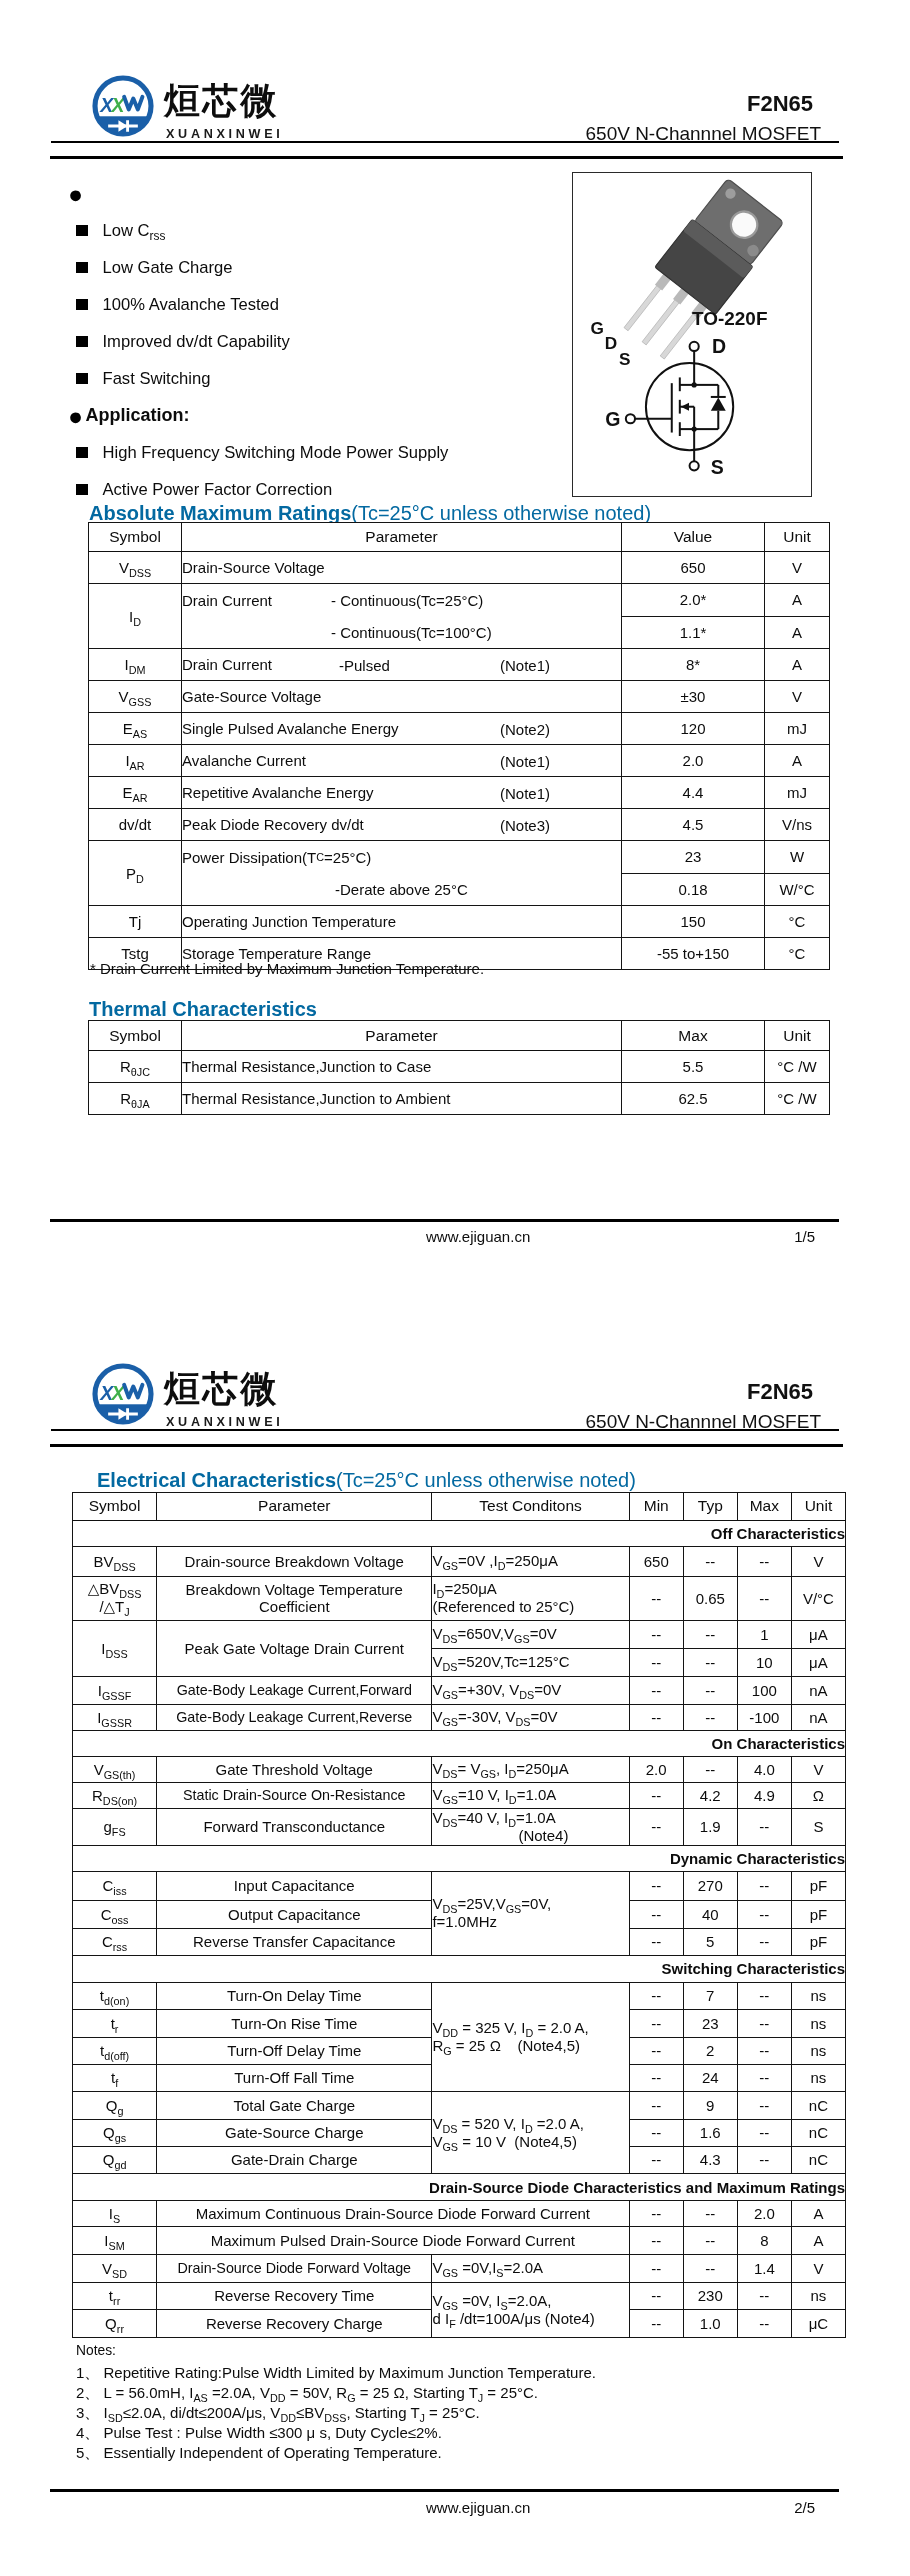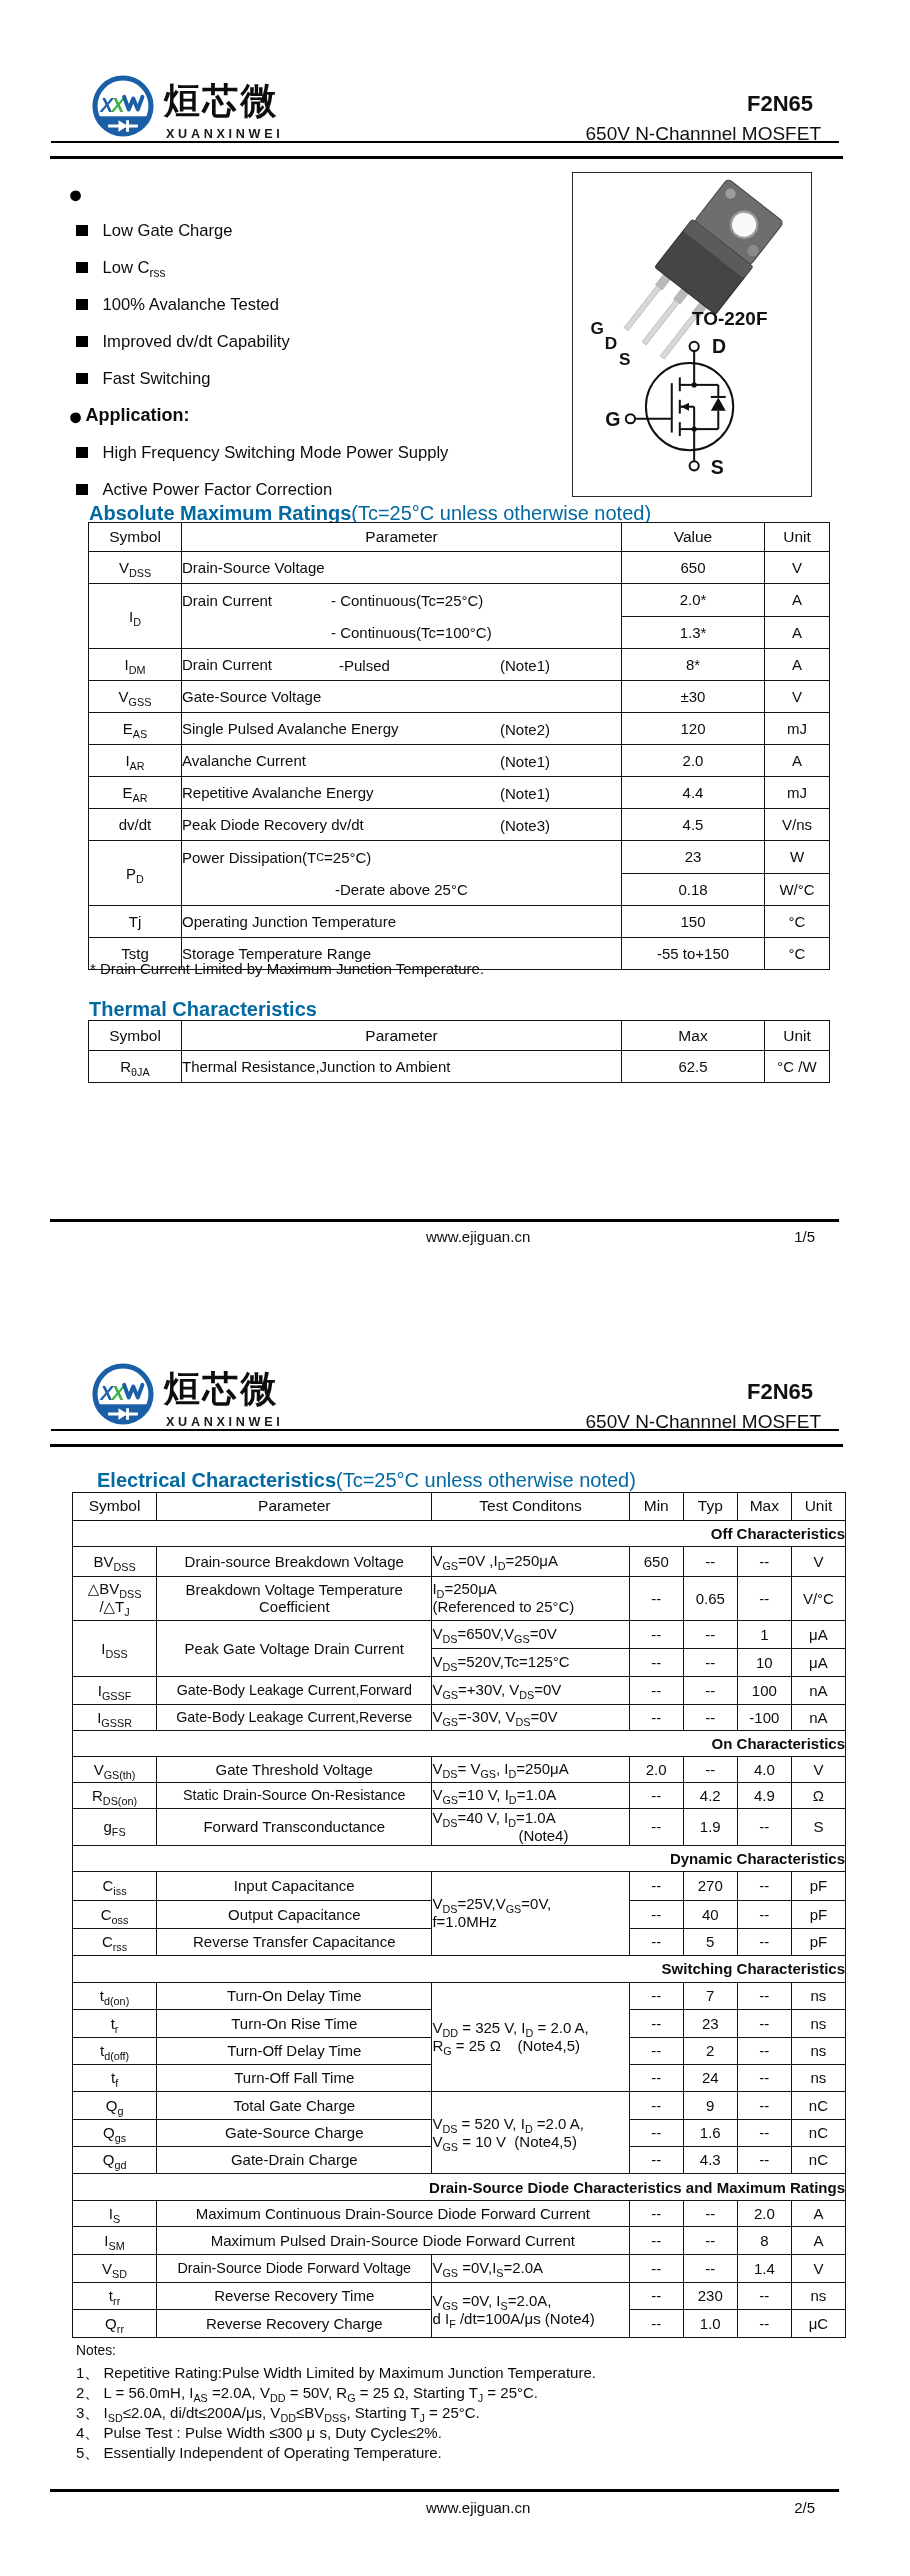--- a/index.html
+++ b/index.html
@@ -97,25 +97,25 @@
     <div class="pdesc">650V N-Channnel MOSFET</div>
     <div class="rule-thin"></div>
     <div class="rule-thick"></div>
 
     <div class="feat-block">
       <div class="fline">
           <span class="bigdot">●</span>
         </div>
       <div class="fline">
           <span class="sqb"></span>
+          <span>Low C<sub>rss</sub></span>
+        </div>
+      <div class="fline">
+          <span class="sqb"></span>
           <span>Low Gate Charge</span>
-        </div>
-      <div class="fline">
-          <span class="sqb"></span>
-          <span>Low C<sub>rss</sub></span>
         </div>
       <div class="fline">
           <span class="sqb"></span>
           <span>100% Avalanche Tested</span>
         </div>
       <div class="fline">
           <span class="sqb"></span>
           <span>Improved dv/dt Capability</span>
         </div>
       <div class="fline">
@@ -219,21 +219,21 @@
               </div>
           <div class="pline">
                 <span class="plabel"></span>
                 <span>- Continuous(Tc=100°C)</span>
               </div>
         </td>
         <td class="val">2.0*</td>
         <td class="val">A</td>
       </tr>
       <tr style="height:32px">
-        <td class="val">1.3*</td>
+        <td class="val">1.1*</td>
         <td class="val">A</td>
       </tr>
       <tr style="height:32px">
         <td class="sym">I<sub>DM</sub></td>
         <td class="par rel"><span>Drain Current</span><span class="at274">-Pulsed</span><span class="at554">(Note1)</span></td>
         <td class="val">8*</td>
         <td class="val">A</td>
       </tr>
       <tr style="height:32px">
         <td class="sym">V<sub>GSS</sub></td>
@@ -303,20 +303,26 @@
           <col style="width:440px">
           <col style="width:143px">
           <col style="width:65px">
         </colgroup>
       <tbody>
           <tr style="height:30px">
         <th>Symbol</th>
         <th>Parameter</th>
         <th>Max</th>
         <th>Unit</th>
+      </tr>
+      <tr style="height:32px">
+        <td class="sym">R<sub>θJC</sub></td>
+        <td class="par">Thermal Resistance,Junction to Case</td>
+        <td class="val">5.5</td>
+        <td class="val">°C /W</td>
       </tr>
       <tr style="height:32px">
         <td class="sym">R<sub>θJA</sub></td>
         <td class="par">Thermal Resistance,Junction to Ambient</td>
         <td class="val">62.5</td>
         <td class="val">°C /W</td>
       </tr>
     </tbody>
       </table>
 

